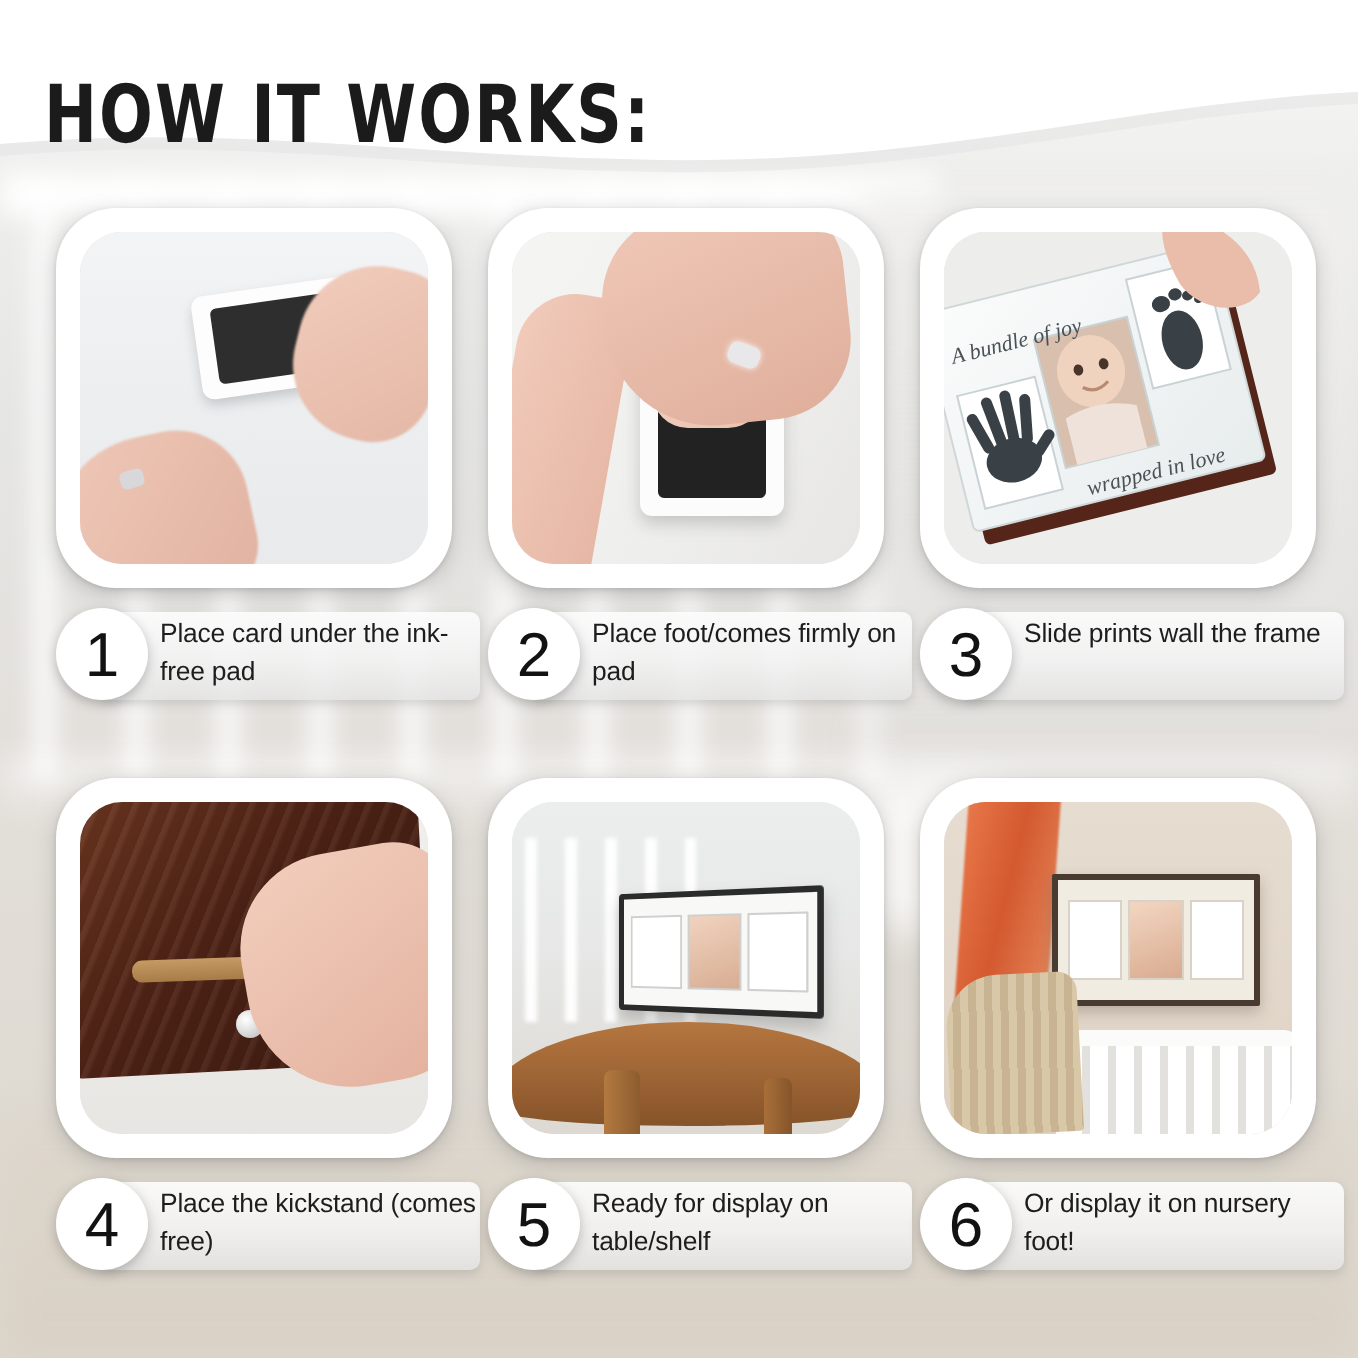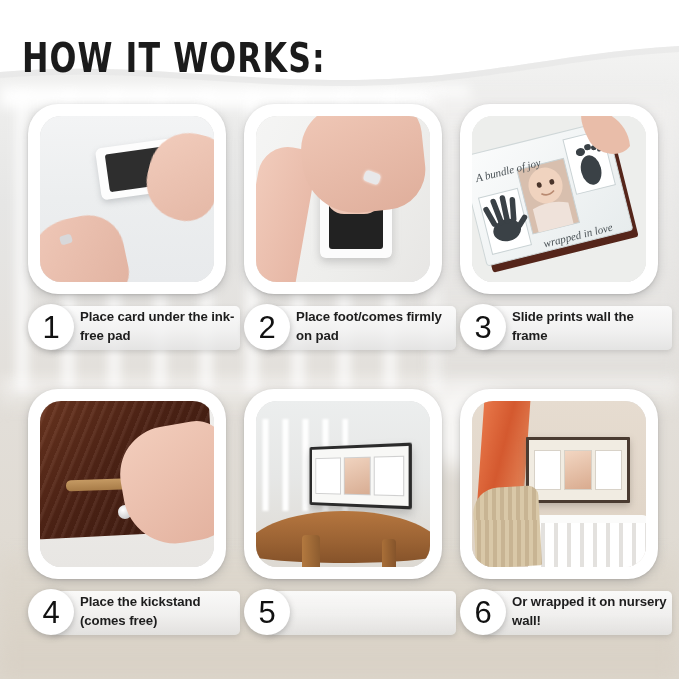--- a/index.html
+++ b/index.html
@@ -207,21 +207,21 @@
     color: #121212;
     line-height: 1;
     z-index: 2;
   }
   .cap-text {
     position: absolute;
     left: 52px;
     top: 3px;
     width: 160px;
     font-size: 13.2px;
-    font-weight: 700;
+    font-weight: 400;
     line-height: 1.45;
     color: #1d1d1d;
     letter-spacing: -.1px;
     z-index: 3;
   }
 
   
 
   
   .s1 { background: linear-gradient(to bottom,#f3f4f5 0%,#eceeef 50%,#e8eaec 100%); }
@@ -564,20 +564,21 @@
               </div>
               <div class="table"></div>
               <div class="leg"></div>
               <div class="leg2"></div>
             </div>
           </div>
         </div>
         <div class="caption">
           <div class="cap-bar"></div>
           <div class="cap-badge">5</div>
+          <div class="cap-text">Ready for display on table/shelf</div>
         </div>
       </div>
 
       <div class="cell c2">
         <div class="frame">
           <div class="photo">
             <div class="scene s6">
               <div class="rod"></div>
               <div class="curtain"></div>
               <div class="wallfr">
@@ -587,18 +588,18 @@
               </div>
               <div class="crib"></div>
               <div class="cribslats"></div>
               <div class="blanket"></div>
             </div>
           </div>
         </div>
         <div class="caption">
           <div class="cap-bar"></div>
           <div class="cap-badge">6</div>
-          <div class="cap-text">Or wrapped it on nursery wall!</div>
+          <div class="cap-text">Or display it on nursery foot!</div>
         </div>
       </div>
     </div>
   </div>
 </div>
 
 </body></html>

